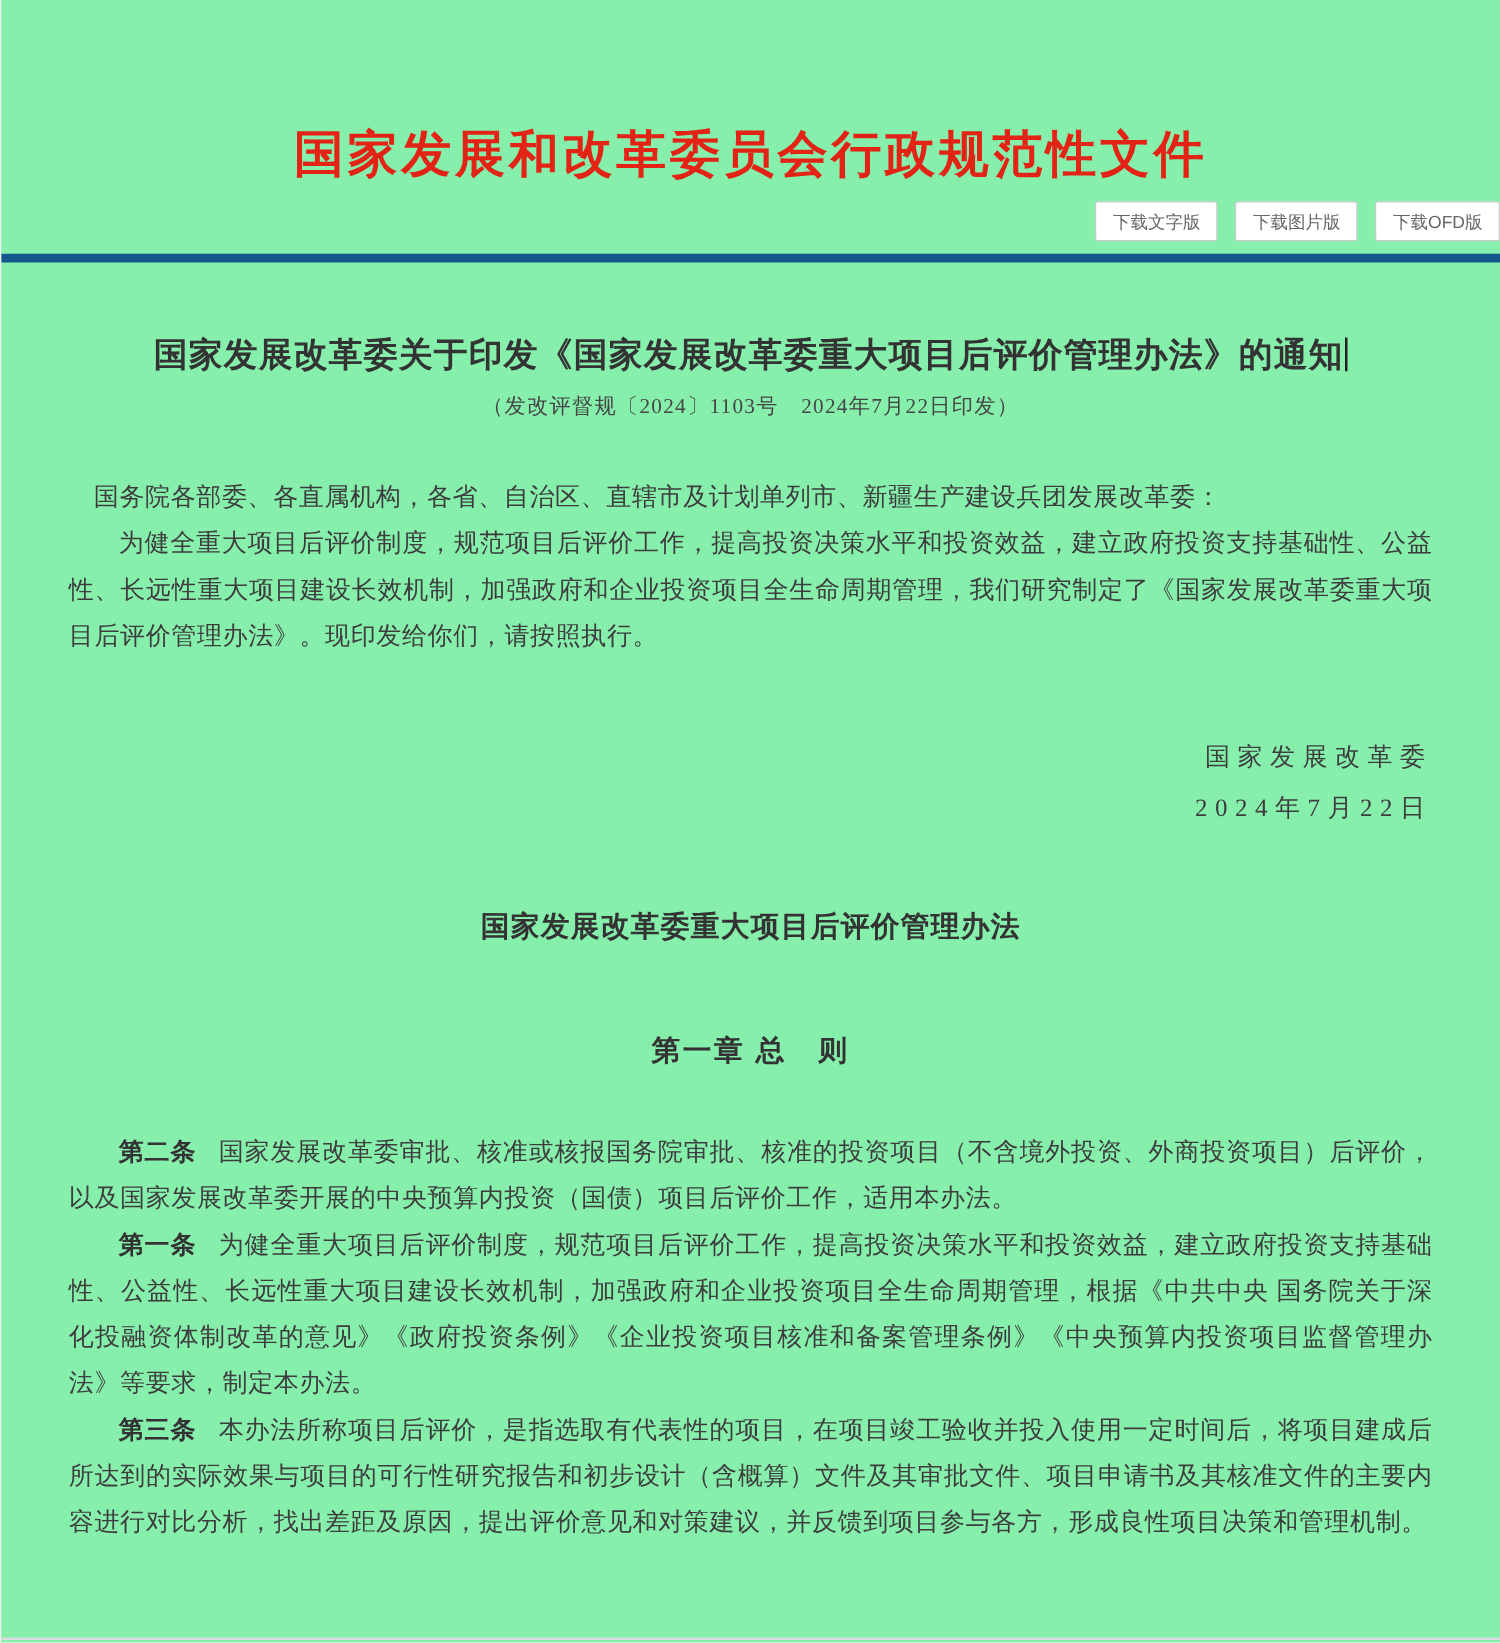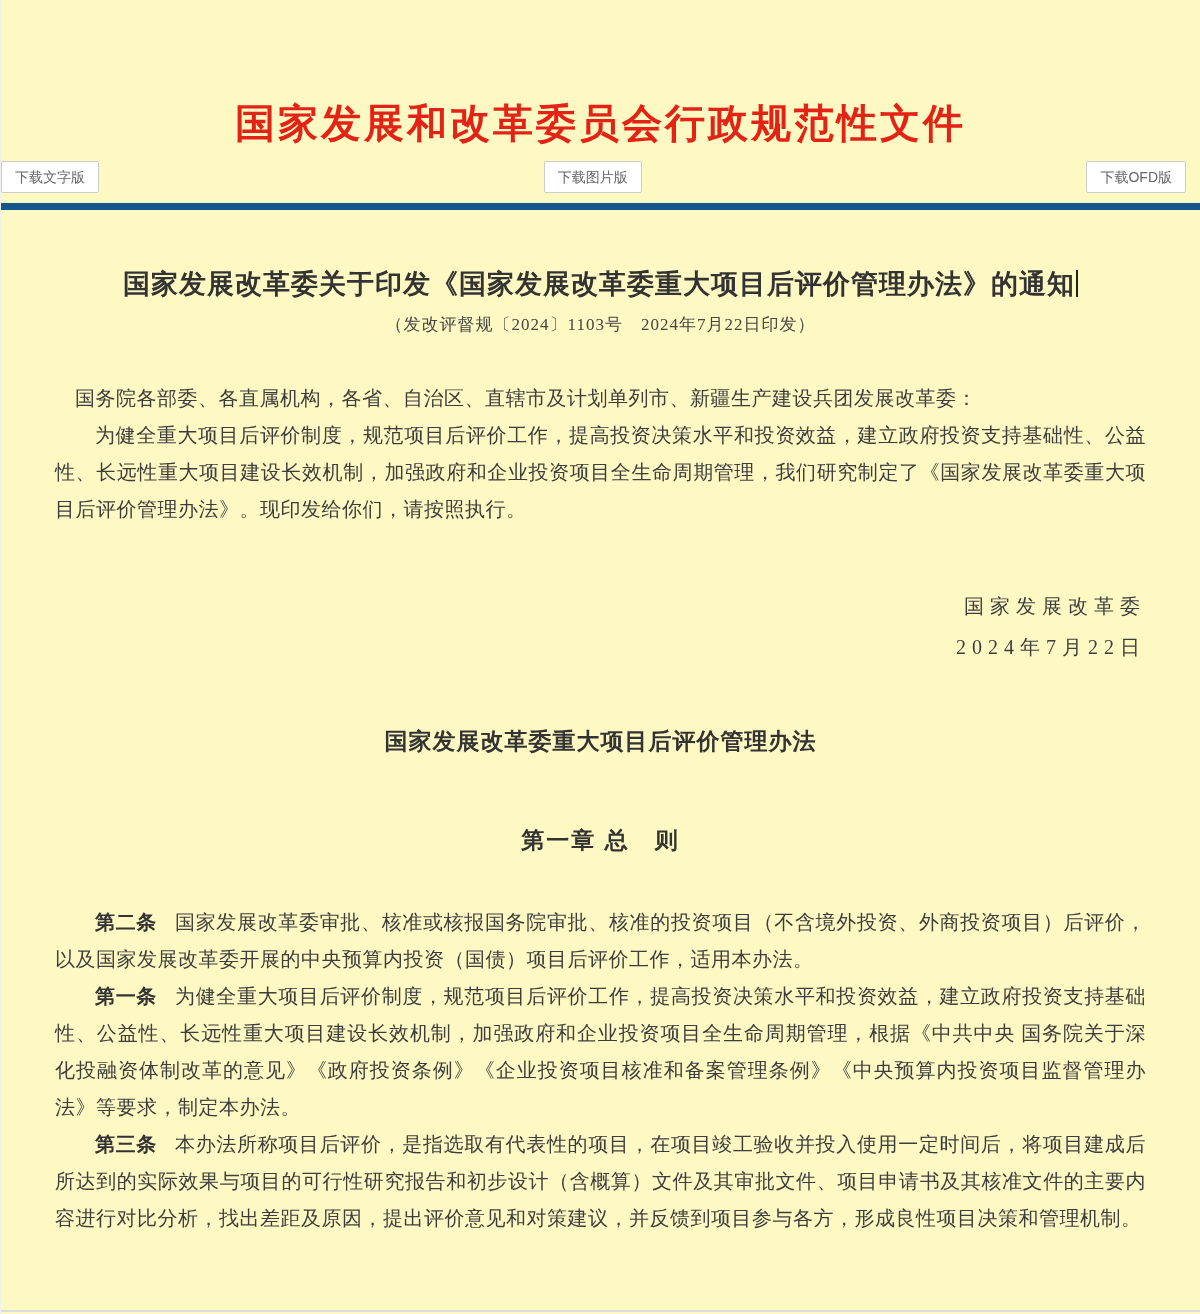--- a/index.html
+++ b/index.html
@@ -5,40 +5,39 @@
   * { margin: 0; padding: 0; box-sizing: border-box; }
   html, body { background: #ffffff; }
   body {
     font-family: "Liberation Serif", "DejaVu Serif", serif;
     width: 1200px;
   }
   .page {
     position: relative;
     width: 1200px;
     height: 1314px;
-    background: #fef9c3;
+    background: #86efac;
     overflow: hidden;
     border-left: 1px solid #f0f0f0;
   }
 
   
   .banner { padding-top: 96px; }
   .banner-title {
     text-align: center;
     font-size: 40px;
     font-weight: bold;
     letter-spacing: 3px;
     color: #e32315;
     font-family: "Liberation Serif", "DejaVu Serif", serif;
   }
   .toolbar {
     display: flex;
-    justify-content: space-between;
+    justify-content: flex-end;
     gap: 14px;
-    padding-right: 14px;
     margin-top: 10px;
   }
   .dl-btn {
     font-family: "Liberation Sans", "DejaVu Sans", sans-serif;
     font-size: 14px;
     color: #666666;
     background: #ffffff;
     border: 1px solid #cccccc;
     border-radius: 2px;
     padding: 8px 13px;

